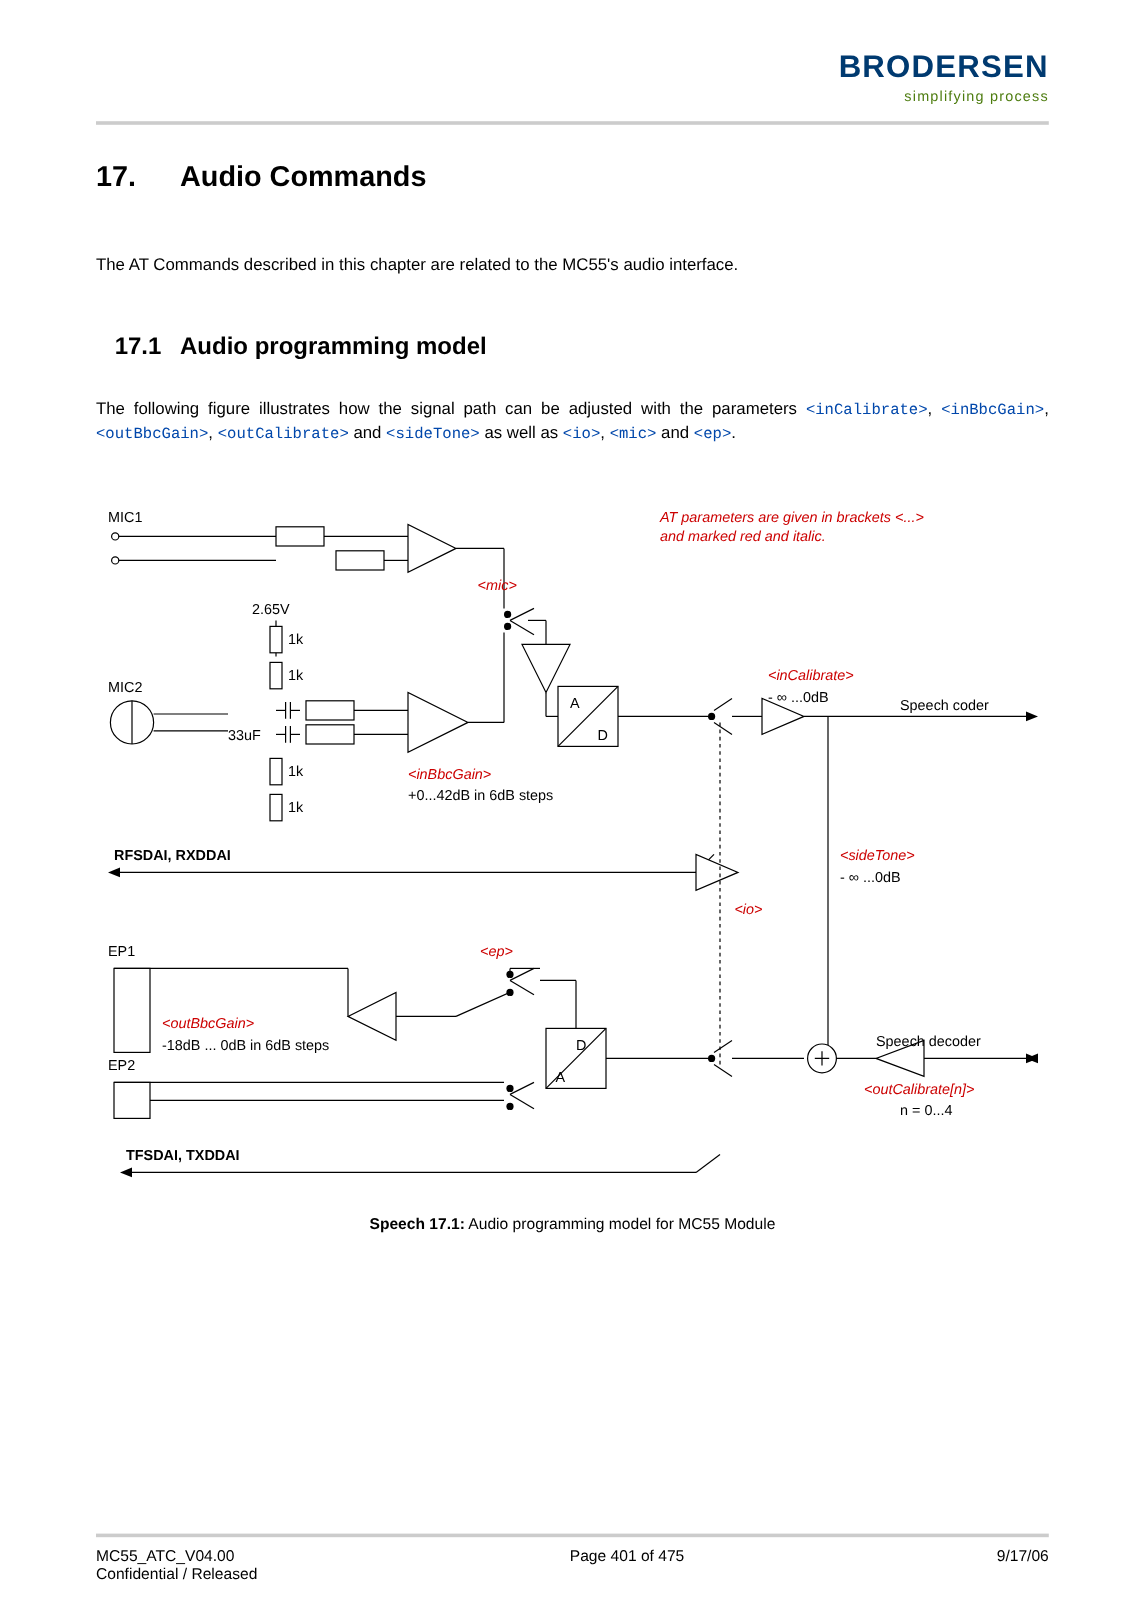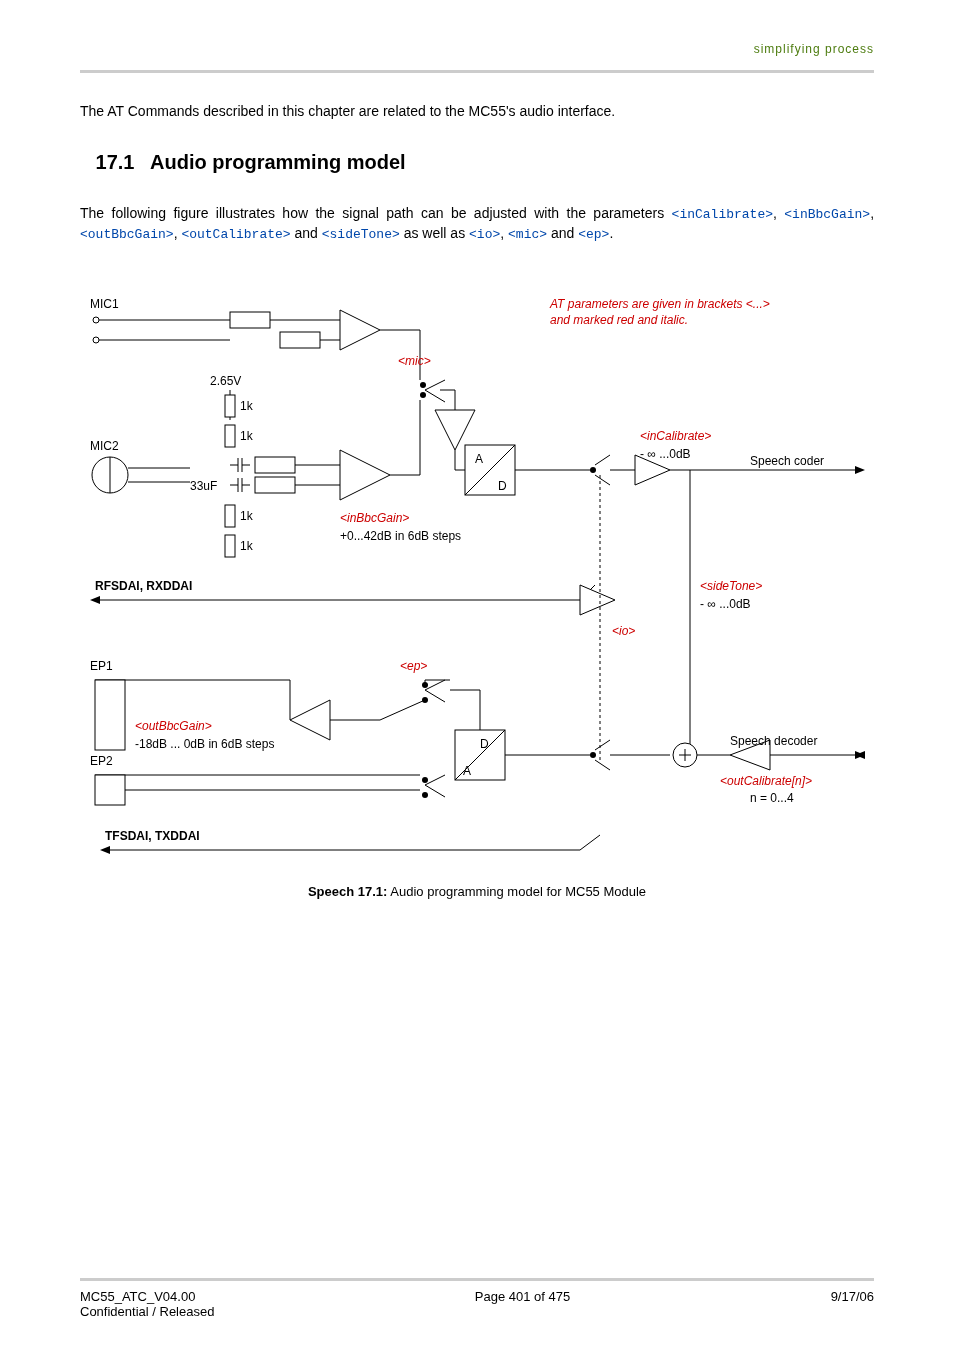--- a/index.html
+++ b/index.html
@@ -43,21 +43,21 @@
     margin-bottom: 30px;
   }
   h1.chapter {
     font-size: 24px;
     font-weight: bold;
     margin-bottom: 50px;
   }
   h1.chapter .num { display: inline-block; width: 70px; }
   .intro {
     font-size: 14px;
-    margin-bottom: 32px;
+    margin-bottom: 50px;
   }
   h2.section {
     font-size: 20px;
     font-weight: bold;
     margin-bottom: 30px;
   }
   h2.section .num { display: inline-block; width: 70px; text-align: center; }
   .para {
     font-size: 14px;
     text-align: justify;
@@ -99,25 +99,29 @@
   svg .ital { font-style: italic; fill: #c00; }
   svg .lbl { fill: #000; }
   svg .bold { font-weight: bold; }
 </style>
 </head>
 <body>
 
 <div class="page">
   <div class="header">
     <div class="logo-block">
+      <div class="logo-text">BRODERSEN</div>
       <div class="logo-sub">simplifying process</div>
     </div>
   </div>
   <hr class="hr-top">
 
+  <h1 class="chapter">
+    <span class="num">17.</span><span>Audio Commands</span>
+  </h1>
 
   <p class="intro">The AT Commands described in this chapter are related to the MC55's audio interface.</p>
 
   <h2 class="section">
     <span class="num">17.1</span><span>Audio programming model</span>
   </h2>
 
   <p class="para">
     <span>The following figure illustrates how the signal path can be adjusted with the parameters </span><span class="mono blue">&lt;inCalibrate&gt;</span><span>, </span><span class="mono blue">&lt;inBbcGain&gt;</span><span>, </span><span class="mono blue">&lt;outBbcGain&gt;</span><span>, </span><span class="mono blue">&lt;outCalibrate&gt;</span><span> and </span><span class="mono blue">&lt;sideTone&gt;</span><span> as well as </span><span class="mono blue">&lt;io&gt;</span><span>, </span><span class="mono blue">&lt;mic&gt;</span><span> and </span><span class="mono blue">&lt;ep&gt;</span><span>.</span>
   </p>

